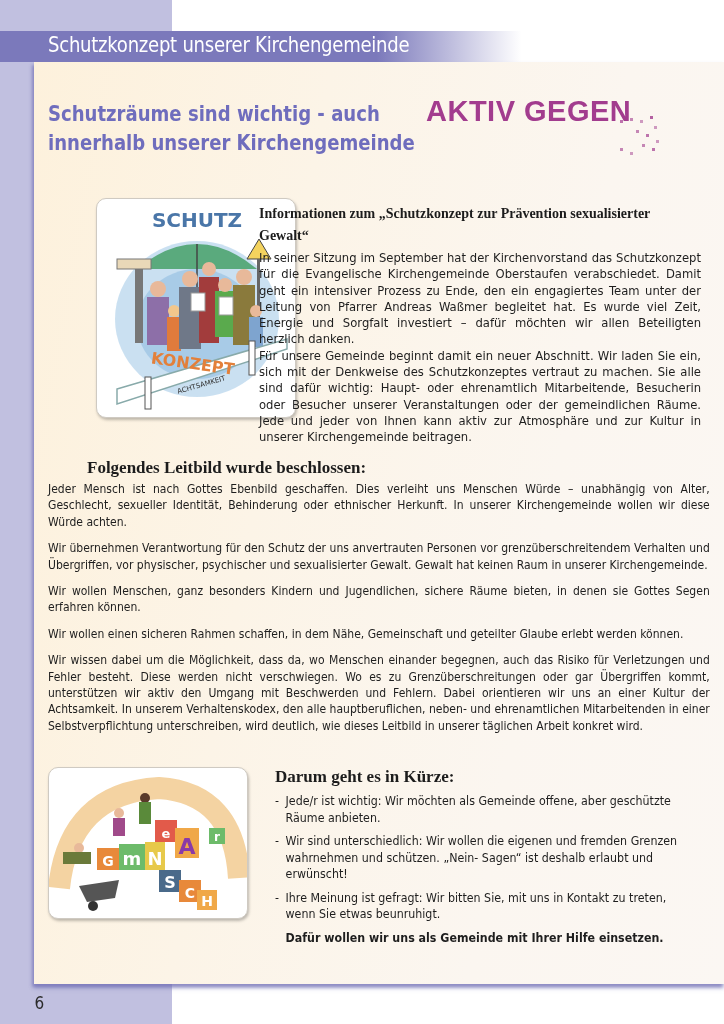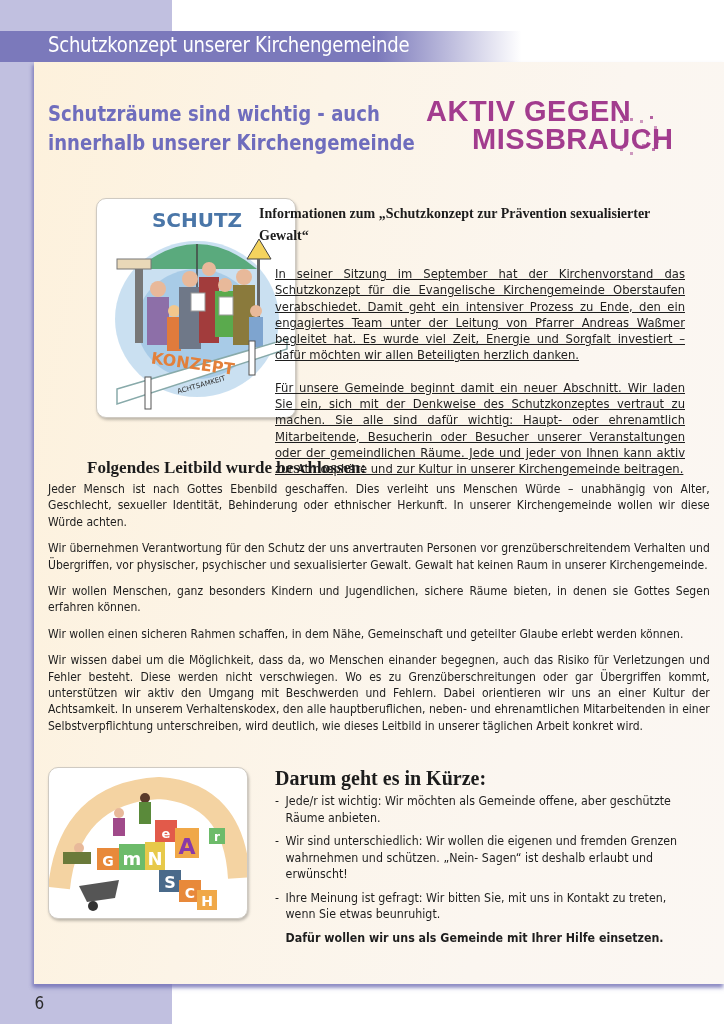--- a/index.html
+++ b/index.html
@@ -57,28 +57,28 @@
 
   .sec-title {
     position:absolute; font-family: "Liberation Serif", serif; font-weight:bold; color:#1c1c1c;
   }
   .info-title { left:259px; top:203px; font-size:14px; line-height:22px; width:440px; }
   .body-text {
     position:absolute; font-family: "DejaVu Sans", sans-serif; color:#1e1e1e;
     font-size:11.6px; line-height:16.3px; text-align:justify;
   }
   .info-body { left:259px; top:250px; width:442px; }
-  .info-body p { margin:16px;text-decoration:underline; }
+  .info-body p { margin:0; }
   .cond { transform: scaleX(0.88); transform-origin:left top; }
 
   .leit-title { left:48px; top:458px; font-size:17px;margin-left:39px; }
   .leit-body { left:48px; top:481px; width:752px; font-size:12.3px; line-height:16.4px; }
   .leit-body p { margin:0 0 10px 0; }
 
-  .kurz-title { left:275px; top:767px; font-size:20px; }
+  .kurz-title { left:275px; top:767px; font-size:17px; }
   .kurz-list { left:275px; top:793px; width:470px; font-size:12.6px; line-height:16.5px; text-align:left; }
   .kurz-list .item { position:relative; padding-left:12px; margin-bottom:7px; }
   .kurz-list .item .dash { position:absolute; left:0; top:0; }
   .kurz-list .closing { font-weight:bold; margin-left:12px; }
 
   .page-num {
     position:absolute; left:34px; top:993px; font-size:17px; color:#2a2a2a;
     font-family: "DejaVu Sans", sans-serif; transform: scaleX(0.9);
   }
 </style>
@@ -90,21 +90,20 @@
 <div class="header-bar"></div>
 <div class="header-title">Schutzkonzept unserer Kirchengemeinde</div>
 
 <div class="headline">
   <div>Schutzräume sind wichtig - auch</div>
   <div>innerhalb unserer Kirchengemeinde</div>
 </div>
 
 <div class="logo">
   <div class="l1">AKTIV GEGEN</div>
-  <div class="l2">MISSBRAUCH</div>
   <svg class="dots" viewBox="0 0 300 62">
     <g fill="#a23c8e">
       <rect x="196" y="24" width="3" height="3" opacity="0.7"></rect>
       <rect x="206" y="22" width="3" height="3" opacity="0.6"></rect>
       <rect x="216" y="24" width="3" height="3" opacity="0.5"></rect>
       <rect x="226" y="20" width="3" height="3" opacity="0.8"></rect>
       <rect x="212" y="34" width="3" height="3" opacity="0.6"></rect>
       <rect x="222" y="38" width="3" height="3" opacity="0.7"></rect>
       <rect x="230" y="30" width="3" height="3" opacity="0.5"></rect>
       <rect x="218" y="48" width="3" height="3" opacity="0.6"></rect>

